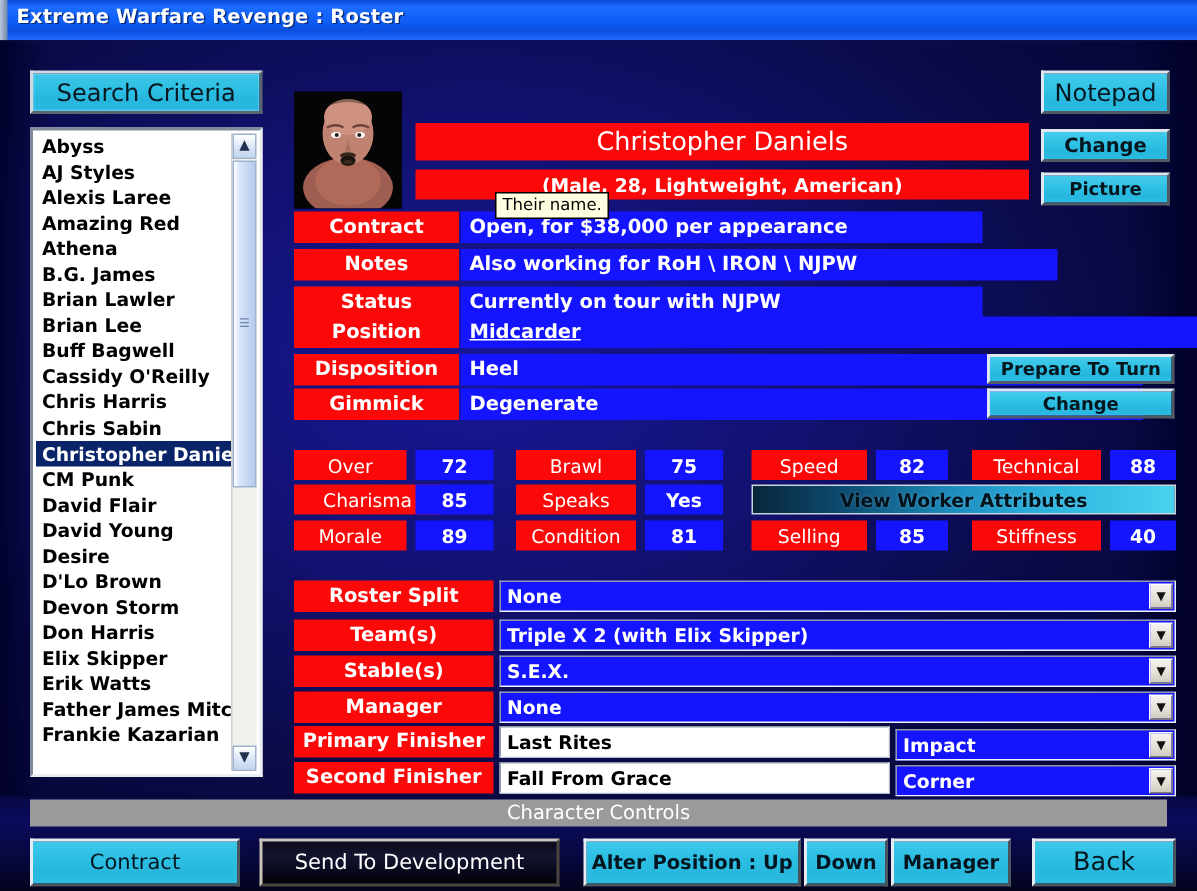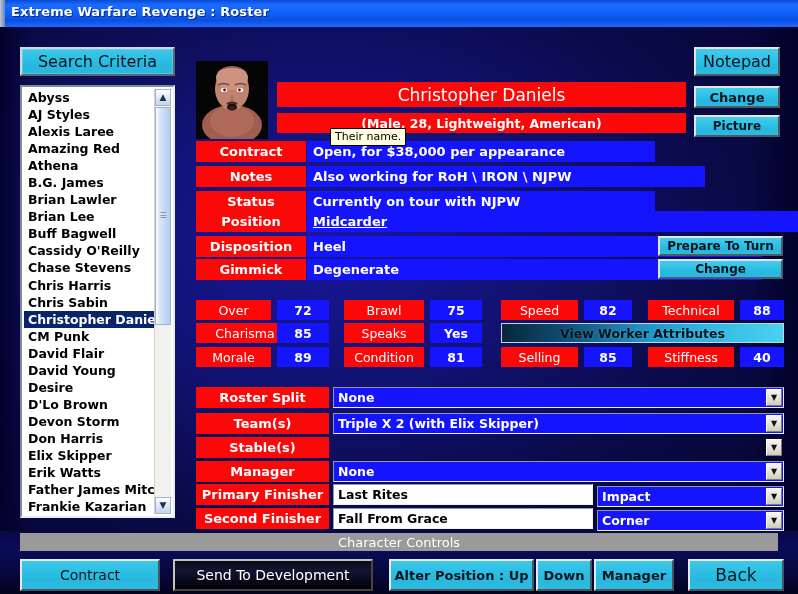--- a/index.html
+++ b/index.html
@@ -292,21 +292,20 @@
         <div class="roster-item">Abyss</div>
         <div class="roster-item">AJ Styles</div>
         <div class="roster-item">Alexis Laree</div>
         <div class="roster-item">Amazing Red</div>
         <div class="roster-item">Athena</div>
         <div class="roster-item">B.G. James</div>
         <div class="roster-item">Brian Lawler</div>
         <div class="roster-item">Brian Lee</div>
         <div class="roster-item">Buff Bagwell</div>
         <div class="roster-item">Cassidy O'Reilly</div>
-        <div class="roster-item">Chase Stevens</div>
         <div class="roster-item">Chris Harris</div>
         <div class="roster-item">Chris Sabin</div>
         <div class="roster-item sel">Christopher Daniels</div>
         <div class="roster-item">CM Punk</div>
         <div class="roster-item">David Flair</div>
         <div class="roster-item">David Young</div>
         <div class="roster-item">Desire</div>
         <div class="roster-item">D'Lo Brown</div>
         <div class="roster-item">Devon Storm</div>
         <div class="roster-item">Don Harris</div>
@@ -413,20 +412,21 @@
 
   <div class="dd-lbl" style="top:387px;">Roster Split</div>
   <div class="dd-box" style="left:333px; top:387px; width:451px;">None</div>
   <div class="dd-arrow" style="left:766px; top:389px;">▼</div>
 
   <div class="dd-lbl" style="top:413px;">Team(s)</div>
   <div class="dd-box" style="left:333px; top:413px; width:451px;">Triple X 2 (with Elix Skipper)</div>
   <div class="dd-arrow" style="left:766px; top:415px;">▼</div>
 
   <div class="dd-lbl" style="top:437px;">Stable(s)</div>
+  <div class="dd-box" style="left:333px; top:437px; width:451px;">S.E.X.</div>
   <div class="dd-arrow" style="left:766px; top:439px;">▼</div>
 
   <div class="dd-lbl" style="top:461px;">Manager</div>
   <div class="dd-box" style="left:333px; top:461px; width:451px;">None</div>
   <div class="dd-arrow" style="left:766px; top:463px;">▼</div>
 
   <div class="dd-lbl" style="top:484px;">Primary Finisher</div>
   <div class="txt-box" style="left:333px; top:484px; width:260px;">Last Rites</div>
   <div class="dd-box" style="left:597px; top:486px; width:187px;">Impact</div>
   <div class="dd-arrow" style="left:766px; top:488px;">▼</div>

